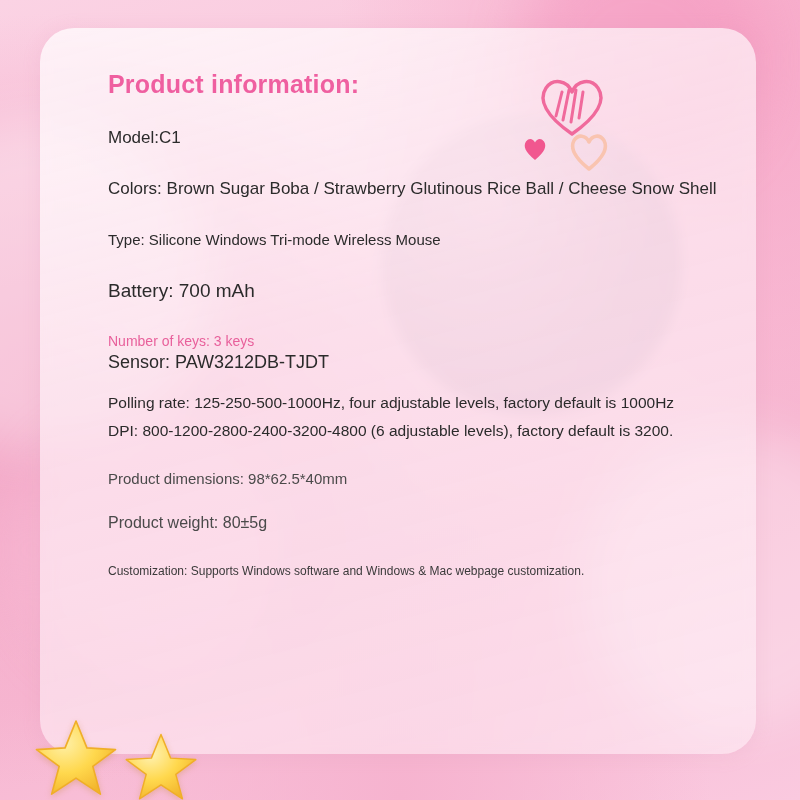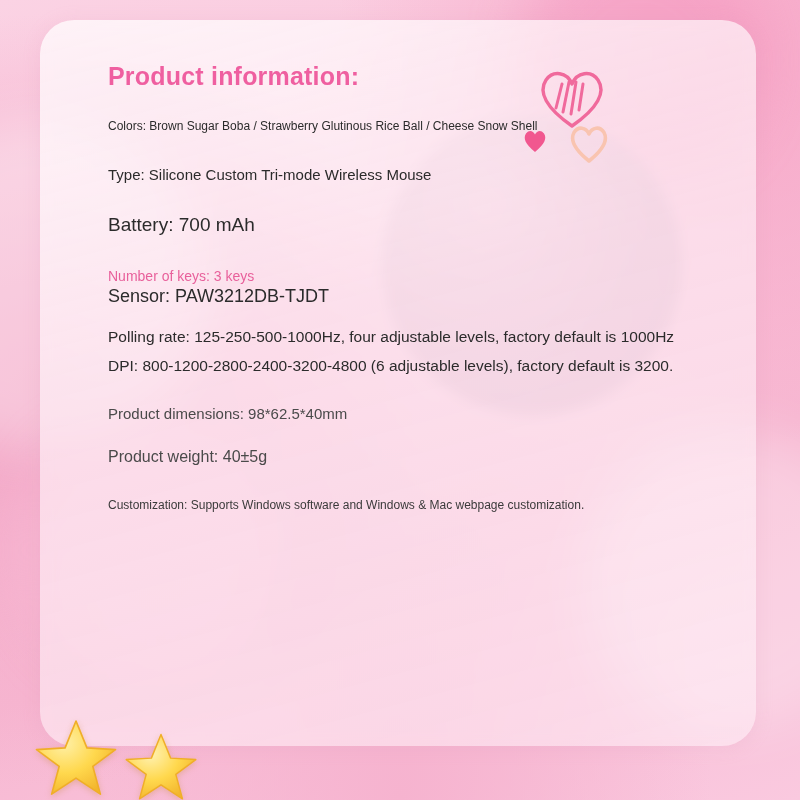--- a/index.html
+++ b/index.html
@@ -46,21 +46,21 @@
     height: 300px;
     border-radius: 50%;
     background: radial-gradient(circle at 35% 30%, rgba(235,180,205,0.55), rgba(214,155,185,0.55) 60%, rgba(205,150,180,0.5) 100%);
     filter: blur(1px);
   }
 
   
   .card {
     position: absolute;
     left: 40px;
-    top: 20px;
+    top: 28px;
     width: 716px;
     height: 726px;
     border-radius: 34px;
     background: linear-gradient(165deg, rgba(255,255,255,0.72) 0%, rgba(255,246,250,0.62) 40%, rgba(255,240,247,0.55) 100%);
     box-shadow: 0 2px 18px rgba(220,150,185,0.18);
     backdrop-filter: blur(6px);
     overflow: hidden;
   }
 
   .card-inner {
@@ -84,21 +84,21 @@
     list-style: none;
   }
   .spec {
     margin-left: 38px;
     color: #2b2b2b;
     line-height: 1.3;
   }
 
   
   .s0 { font-size: 17px; margin-bottom: 29px; }
-  .s1 { font-size: 12px; margin-bottom: 30px; }
+  .s1 { font-size: 17px; margin-bottom: 30px; }
   .s2 { font-size: 15px; margin-bottom: 29px; }
   .s3 { font-size: 19px; margin-bottom: 29px; }
   .s4 { font-size: 14px; color: #e8609b; }
   .s5 { font-size: 15px; margin-bottom: 27px; }
   .s6 { font-size: 18px; margin-bottom: 19px; }
   .s7 { font-size: 15.5px; margin-bottom: 8px; }
   .s8 { font-size: 15.5px; margin-bottom: 28px; }
   .s9 { font-size: 15px; color: #4a4a4a; margin-bottom: 24px; }
   .s10 { font-size: 16px; color: #4a4a4a; margin-bottom: 30px; }
   .s11 { font-size: 12px; color: #3a3a3a; margin-bottom: 0; }
@@ -144,29 +144,30 @@
   <div class="blob blob-3"></div>
   <div class="blob blob-4"></div>
   <div class="sphere"></div>
 
   <div class="card">
     <div class="card-inner">
 
       <h1 class="title">Product information:</h1>
 
       <ul class="spec-list">
+        <li class="spec s0">Model:C1</li>
         <li class="spec s1">Colors: Brown Sugar Boba / Strawberry Glutinous Rice Ball / Cheese Snow Shell</li>
-        <li class="spec s2">Type: Silicone Custom Tri-mode Wireless Mouse</li>
+        <li class="spec s2">Type: Silicone Windows Tri-mode Wireless Mouse</li>
         <li class="spec s3">Battery: 700 mAh</li>
         <li class="spec s4">Number of keys: 3 keys</li>
         <li class="spec s6">Sensor: PAW3212DB-TJDT</li>
         <li class="spec s7">Polling rate: 125-250-500-1000Hz, four adjustable levels, factory default is 1000Hz</li>
         <li class="spec s8">DPI: 800-1200-2800-2400-3200-4800 (6 adjustable levels), factory default is 3200.</li>
         <li class="spec s9">Product dimensions: 98*62.5*40mm</li>
-        <li class="spec s10">Product weight: 40±5g</li>
+        <li class="spec s10">Product weight: 80±5g</li>
         <li class="spec s11">Customization: Supports Windows software and Windows &amp; Mac webpage customization.</li>
       </ul>
 
       <svg class="heart-doodle" viewBox="0 0 72 62">
         <path d="M36 58 C 10 40, 2 24, 10 12 C 17 2, 31 4, 36 16 C 41 4, 55 2, 62 12 C 70 24, 62 40, 36 58 Z" fill="none" stroke="#f06a9c" stroke-width="3.4" stroke-linejoin="round"></path>
         <g stroke="#f06a9c" stroke-width="3" stroke-linecap="round">
           <line x1="26" y1="16" x2="20" y2="40"></line>
           <line x1="33" y1="14" x2="27" y2="44"></line>
           <line x1="40" y1="14" x2="35" y2="46"></line>
           <line x1="47" y1="16" x2="43" y2="42"></line>

